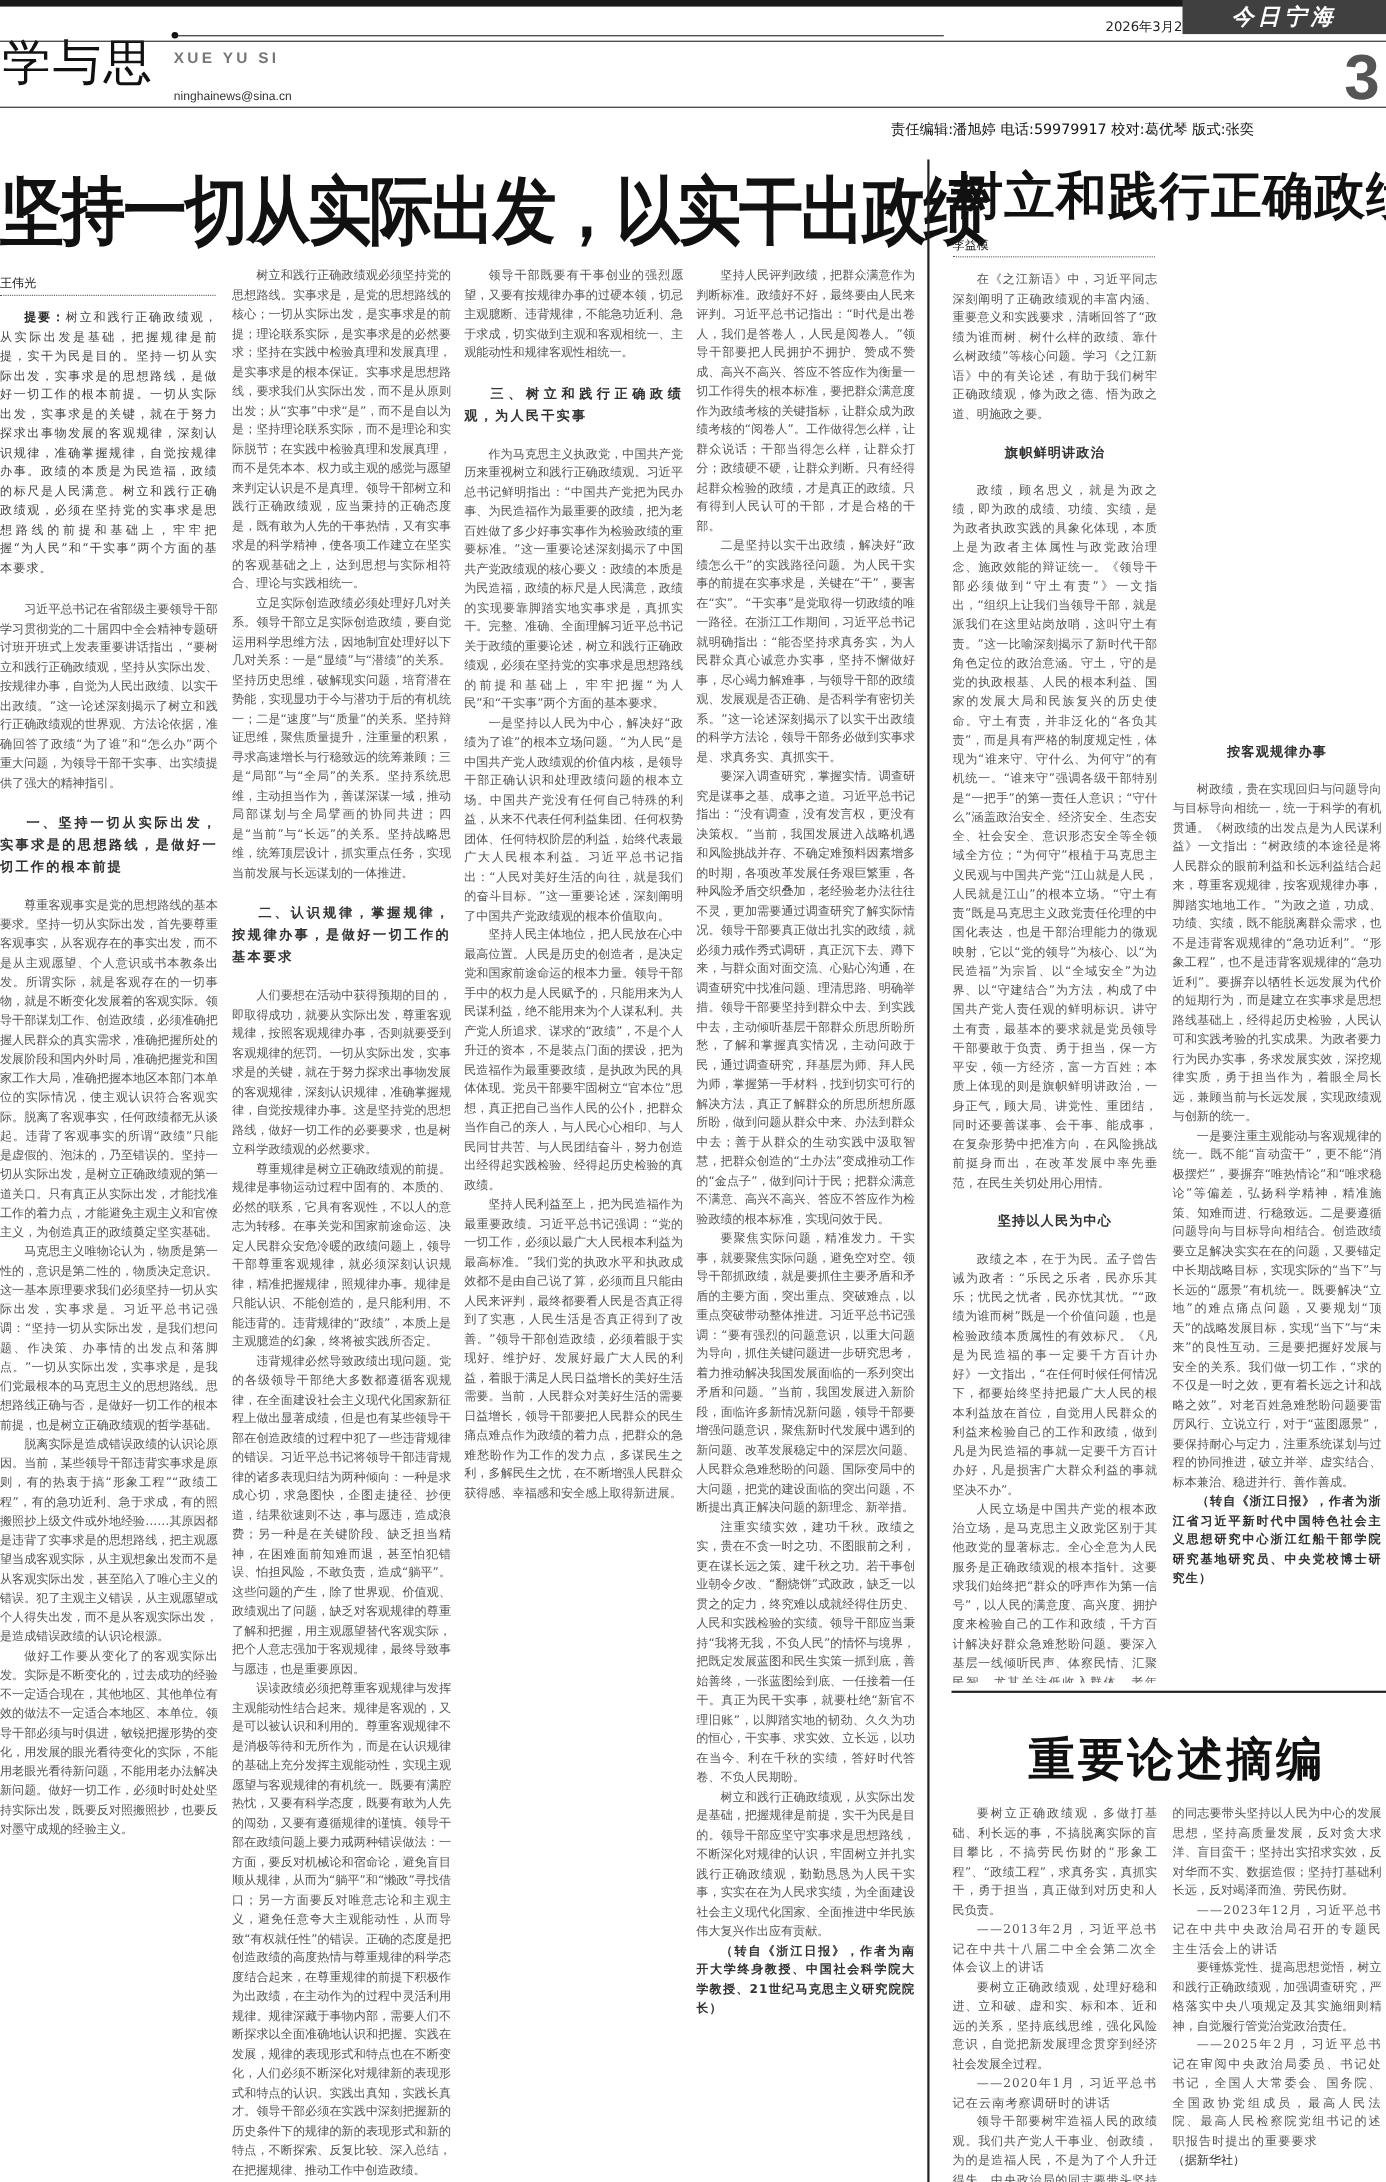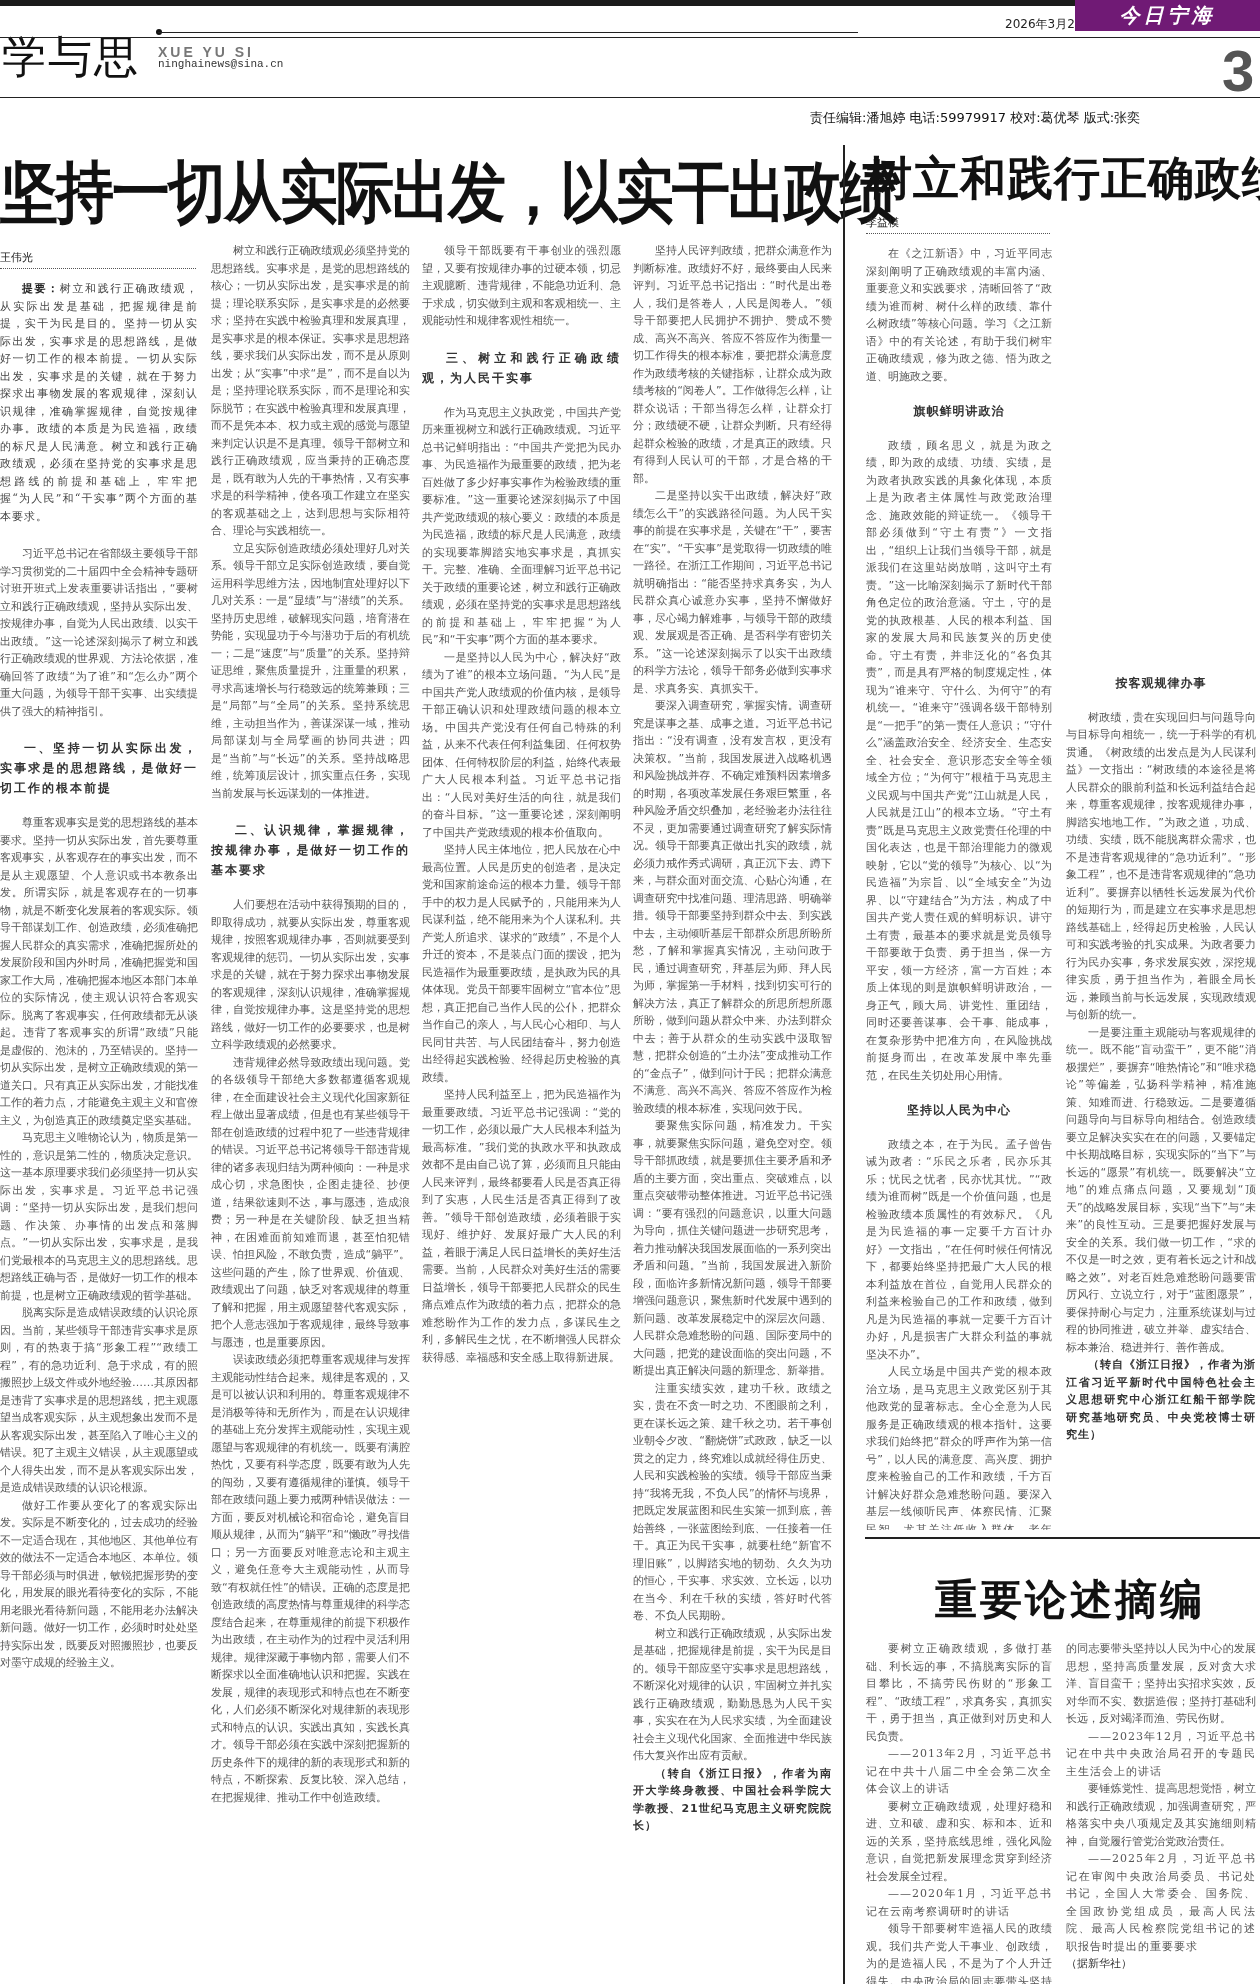--- a/index.html
+++ b/index.html
@@ -5,24 +5,24 @@
   * { box-sizing: border-box; margin: 0; padding: 0; }
   html, body { width: 1260px; height: 1984px; background: #fff; overflow: hidden; }
   body { font-family: "DejaVu Sans", "Liberation Sans", sans-serif; color: #333; position: relative; }
 
   .topbar { position: absolute; left: 0; top: 0; width: 1260px; height: 6px; background: #1a1a1a; }
   .masthead { position: absolute; left: 0; top: 6px; width: 1260px; height: 92px; border-bottom: 1.5px solid #222; }
   .section-title { position: absolute; left: 2px; top: 22px; font-size: 44px; font-weight: 300; color: #111; letter-spacing: 2px; }
   .pinyin-line { position: absolute; left: 158px; top: 26px; width: 700px; height: 1px; background: #222; }
   .pinyin-dot { position: absolute; left: 156px; top: 23px; width: 6px; height: 6px; border-radius: 50%; background: #111; }
   .pinyin { position: absolute; left: 158px; top: 38px; font-size: 14px; color: #777; font-weight: bold; letter-spacing: 3px; font-family: "Liberation Sans", sans-serif; }
-  .email { position: absolute; left: 158px; top: 52px; font-size: 11px; color: #333; font-family: Liberation Mono, monospace; }
+  .email { position: absolute; left: 158px; top: 76px; font-size: 11px; color: #333; font-family: Liberation Sans, sans-serif; }
   .date { position: absolute; left: 1005px; top: 10px; font-size: 12px; color: #222; }
   .date-rule { position: absolute; left: 0; top: 31px; width: 1260px; height: 1px; background: #222; }
-  .brand { position: absolute; left: 1075px; top: 0; width: 185px; height: 31px; background: #701a75; color: #fff; font-size: 20px; font-weight: bold; text-align: center; line-height: 31px; letter-spacing: 4px; font-family: "DejaVu Serif", serif; font-style: italic; }
+  .brand { position: absolute; left: 1075px; top: 0; width: 185px; height: 31px; background: #404040; color: #fff; font-size: 20px; font-weight: bold; text-align: center; line-height: 31px; letter-spacing: 4px; font-family: "DejaVu Serif", serif; font-style: italic; }
   .editors { position: absolute; left: 810px; top: 71px; font-size: 13px; color: #111; white-space: nowrap; margin-top: 32px; }
   .pagenum { position: absolute; left: 1222px; top: 36px; font-size: 58px; font-weight: bold; color: #555; font-family: "Liberation Sans", sans-serif; line-height: 1; }
 
   .headline1 { position: absolute; left: 0; top: 148px; width: 830px; font-size: 58px; font-weight: 900; color: #111; letter-spacing: -2px; white-space: nowrap; font-family: "DejaVu Sans", sans-serif; transform: scaleY(1.15); transform-origin: left top; }
   .vrule { position: absolute; left: 843px; top: 145px; width: 1.5px; height: 1839px; background: #222; }
   .headline2 { position: absolute; left: 866px; top: 148px; font-size: 46px; font-weight: 900; color: #111; letter-spacing: 1px; white-space: nowrap; }
 
   .byline { position: absolute; font-size: 11px; color: #222; border-bottom: 1px dotted #555; padding-bottom: 3px; }
   .col { position: absolute; font-size: 11px; line-height: 17.5px; color: #555; text-align: justify; overflow: hidden; }
   .col p { text-indent: 2em; margin-bottom: 0; }
@@ -68,20 +68,21 @@
   <p>马克思主义唯物论认为，物质是第一性的，意识是第二性的，物质决定意识。这一基本原理要求我们必须坚持一切从实际出发，实事求是。习近平总书记强调：“坚持一切从实际出发，是我们想问题、作决策、办事情的出发点和落脚点。”一切从实际出发，实事求是，是我们党最根本的马克思主义的思想路线。思想路线正确与否，是做好一切工作的根本前提，也是树立正确政绩观的哲学基础。</p>
   <p>脱离实际是造成错误政绩的认识论原因。当前，某些领导干部违背实事求是原则，有的热衷于搞“形象工程”“政绩工程”，有的急功近利、急于求成，有的照搬照抄上级文件或外地经验……其原因都是违背了实事求是的思想路线，把主观愿望当成客观实际，从主观想象出发而不是从客观实际出发，甚至陷入了唯心主义的错误。犯了主观主义错误，从主观愿望或个人得失出发，而不是从客观实际出发，是造成错误政绩的认识论根源。</p>
   <p>做好工作要从变化了的客观实际出发。实际是不断变化的，过去成功的经验不一定适合现在，其他地区、其他单位有效的做法不一定适合本地区、本单位。领导干部必须与时俱进，敏锐把握形势的变化，用发展的眼光看待变化的实际，不能用老眼光看待新问题，不能用老办法解决新问题。做好一切工作，必须时时处处坚持实际出发，既要反对照搬照抄，也要反对墨守成规的经验主义。</p>
 </div>
 
 <div class="col" style="left:211px; top:242px; width:199px; height:1742px;">
   <p>树立和践行正确政绩观必须坚持党的思想路线。实事求是，是党的思想路线的核心；一切从实际出发，是实事求是的前提；理论联系实际，是实事求是的必然要求；坚持在实践中检验真理和发展真理，是实事求是的根本保证。实事求是思想路线，要求我们从实际出发，而不是从原则出发；从“实事”中求“是”，而不是自以为是；坚持理论联系实际，而不是理论和实际脱节；在实践中检验真理和发展真理，而不是凭本本、权力或主观的感觉与愿望来判定认识是不是真理。领导干部树立和践行正确政绩观，应当秉持的正确态度是，既有敢为人先的干事热情，又有实事求是的科学精神，使各项工作建立在坚实的客观基础之上，达到思想与实际相符合、理论与实践相统一。</p>
   <p>立足实际创造政绩必须处理好几对关系。领导干部立足实际创造政绩，要自觉运用科学思维方法，因地制宜处理好以下几对关系：一是“显绩”与“潜绩”的关系。坚持历史思维，破解现实问题，培育潜在势能，实现显功于今与潜功于后的有机统一；二是“速度”与“质量”的关系。坚持辩证思维，聚焦质量提升，注重量的积累，寻求高速增长与行稳致远的统筹兼顾；三是“局部”与“全局”的关系。坚持系统思维，主动担当作为，善谋深谋一域，推动局部谋划与全局擘画的协同共进；四是“当前”与“长远”的关系。坚持战略思维，统筹顶层设计，抓实重点任务，实现当前发展与长远谋划的一体推进。</p>
   <h3>二、认识规律，掌握规律，按规律办事，是做好一切工作的基本要求</h3>
   <p>人们要想在活动中获得预期的目的，即取得成功，就要从实际出发，尊重客观规律，按照客观规律办事，否则就要受到客观规律的惩罚。一切从实际出发，实事求是的关键，就在于努力探求出事物发展的客观规律，深刻认识规律，准确掌握规律，自觉按规律办事。这是坚持党的思想路线，做好一切工作的必要要求，也是树立科学政绩观的必然要求。</p>
+  <p>尊重规律是树立正确政绩观的前提。规律是事物运动过程中固有的、本质的、必然的联系，它具有客观性，不以人的意志为转移。在事关党和国家前途命运、决定人民群众安危冷暖的政绩问题上，领导干部尊重客观规律，就必须深刻认识规律，精准把握规律，照规律办事。规律是只能认识、不能创造的，是只能利用、不能违背的。违背规律的“政绩”，本质上是主观臆造的幻象，终将被实践所否定。</p>
   <p>违背规律必然导致政绩出现问题。党的各级领导干部绝大多数都遵循客观规律，在全面建设社会主义现代化国家新征程上做出显著成绩，但是也有某些领导干部在创造政绩的过程中犯了一些违背规律的错误。习近平总书记将领导干部违背规律的诸多表现归结为两种倾向：一种是求成心切，求急图快，企图走捷径、抄便道，结果欲速则不达，事与愿违，造成浪费；另一种是在关键阶段、缺乏担当精神，在困难面前知难而退，甚至怕犯错误、怕担风险，不敢负责，造成“躺平”。这些问题的产生，除了世界观、价值观、政绩观出了问题，缺乏对客观规律的尊重了解和把握，用主观愿望替代客观实际，把个人意志强加于客观规律，最终导致事与愿违，也是重要原因。</p>
   <p>误读政绩必须把尊重客观规律与发挥主观能动性结合起来。规律是客观的，又是可以被认识和利用的。尊重客观规律不是消极等待和无所作为，而是在认识规律的基础上充分发挥主观能动性，实现主观愿望与客观规律的有机统一。既要有满腔热忱，又要有科学态度，既要有敢为人先的闯劲，又要有遵循规律的谨慎。领导干部在政绩问题上要力戒两种错误做法：一方面，要反对机械论和宿命论，避免盲目顺从规律，从而为“躺平”和“懒政”寻找借口；另一方面要反对唯意志论和主观主义，避免任意夸大主观能动性，从而导致“有权就任性”的错误。正确的态度是把创造政绩的高度热情与尊重规律的科学态度结合起来，在尊重规律的前提下积极作为出政绩，在主动作为的过程中灵活利用规律。规律深藏于事物内部，需要人们不断探求以全面准确地认识和把握。实践在发展，规律的表现形式和特点也在不断变化，人们必须不断深化对规律新的表现形式和特点的认识。实践出真知，实践长真才。领导干部必须在实践中深刻把握新的历史条件下的规律的新的表现形式和新的特点，不断探索、反复比较、深入总结，在把握规律、推动工作中创造政绩。</p>
 </div>
 
 <div class="col" style="left:422px; top:242px; width:199px; height:1742px;">
   <p>领导干部既要有干事创业的强烈愿望，又要有按规律办事的过硬本领，切忌主观臆断、违背规律，不能急功近利、急于求成，切实做到主观和客观相统一、主观能动性和规律客观性相统一。</p>
   <h3>三、树立和践行正确政绩观，为人民干实事</h3>
   <p>作为马克思主义执政党，中国共产党历来重视树立和践行正确政绩观。习近平总书记鲜明指出：“中国共产党把为民办事、为民造福作为最重要的政绩，把为老百姓做了多少好事实事作为检验政绩的重要标准。”这一重要论述深刻揭示了中国共产党政绩观的核心要义：政绩的本质是为民造福，政绩的标尺是人民满意，政绩的实现要靠脚踏实地实事求是，真抓实干。完整、准确、全面理解习近平总书记关于政绩的重要论述，树立和践行正确政绩观，必须在坚持党的实事求是思想路线的前提和基础上，牢牢把握“为人民”和“干实事”两个方面的基本要求。</p>
   <p>一是坚持以人民为中心，解决好“政绩为了谁”的根本立场问题。“为人民”是中国共产党人政绩观的价值内核，是领导干部正确认识和处理政绩问题的根本立场。中国共产党没有任何自己特殊的利益，从来不代表任何利益集团、任何权势团体、任何特权阶层的利益，始终代表最广大人民根本利益。习近平总书记指出：“人民对美好生活的向往，就是我们的奋斗目标。”这一重要论述，深刻阐明了中国共产党政绩观的根本价值取向。</p>
   <p>坚持人民主体地位，把人民放在心中最高位置。人民是历史的创造者，是决定党和国家前途命运的根本力量。领导干部手中的权力是人民赋予的，只能用来为人民谋利益，绝不能用来为个人谋私利。共产党人所追求、谋求的“政绩”，不是个人升迁的资本，不是装点门面的摆设，把为民造福作为最重要政绩，是执政为民的具体体现。党员干部要牢固树立“官本位”思想，真正把自己当作人民的公仆，把群众当作自己的亲人，与人民心心相印、与人民同甘共苦、与人民团结奋斗，努力创造出经得起实践检验、经得起历史检验的真政绩。</p>

